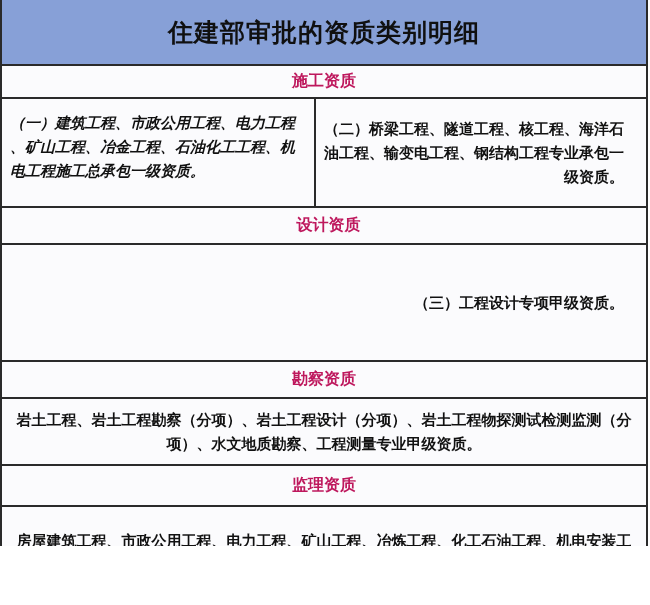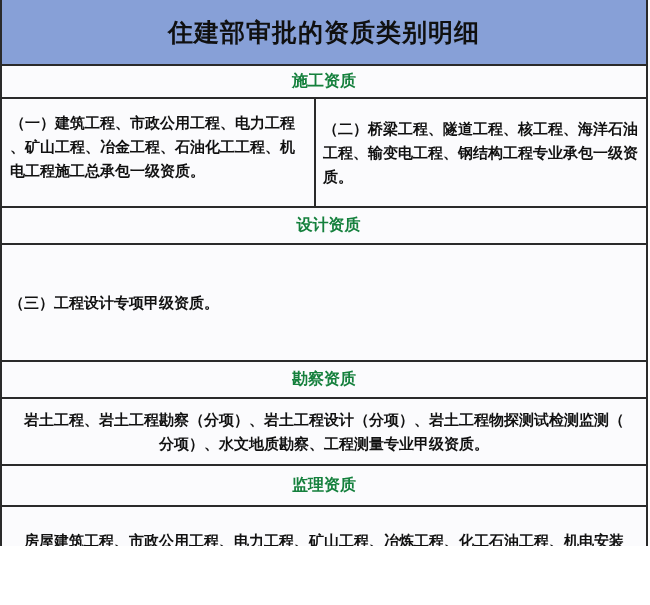--- a/index.html
+++ b/index.html
@@ -30,21 +30,21 @@
   }
   .title-bar .title-text {
     font-size: 25px;
     font-weight: 700;
     color: #101010;
     letter-spacing: 1px;
   }
   .sec-h {
     border-top: 2px solid var(--border, #2a2a2a);
     display: flex; align-items: center; justify-content: center;
-    font-size: 16px; font-weight: 700; color: #15803d;
+    font-size: 16px; font-weight: 700; color: #be185d;
     box-sizing: border-box;
     background: var(--cell_bg, #fbfbfd);
   }
   .sec-h.h1 { height: 33px; }
   .sec-h.h2 { height: 37px; padding-left: 9px; }
   .sec-h.h3 { height: 37px; }
   .sec-h.h4 { height: 41px; }
   .row {
     border-top: 2px solid var(--border, #2a2a2a);
     display: flex;
@@ -60,28 +60,30 @@
     font-size: 15px; font-weight: 700; color: #111;
     line-height: 24px;
     display: flex; flex-direction: column; justify-content: center;
     word-break: break-all;
     line-break: anywhere;
   }
   .cell.left-col {
     width: 314px;
     border-right: 2px solid var(--border, #2a2a2a);
     padding: 0 9px 12px 8px;
+    font-style: italic;
   }
   .cell.right-col {
     flex: 1;
-    padding: 0 7px 0 7px;
+    padding: 0 22px 0 7px;
+    text-align: right;
   }
   .cell.full {
     flex: 1;
-    padding: 0 18px;
+    padding: 0 10px;
     text-align: center;
   }
   .watermark {
     position: absolute;
     right: 10px;
     top: 565px;
     display: flex; align-items: center;
     gap: 5px;
     color: var(--watermark, #c8c8c8);
     font-size: 18px;

